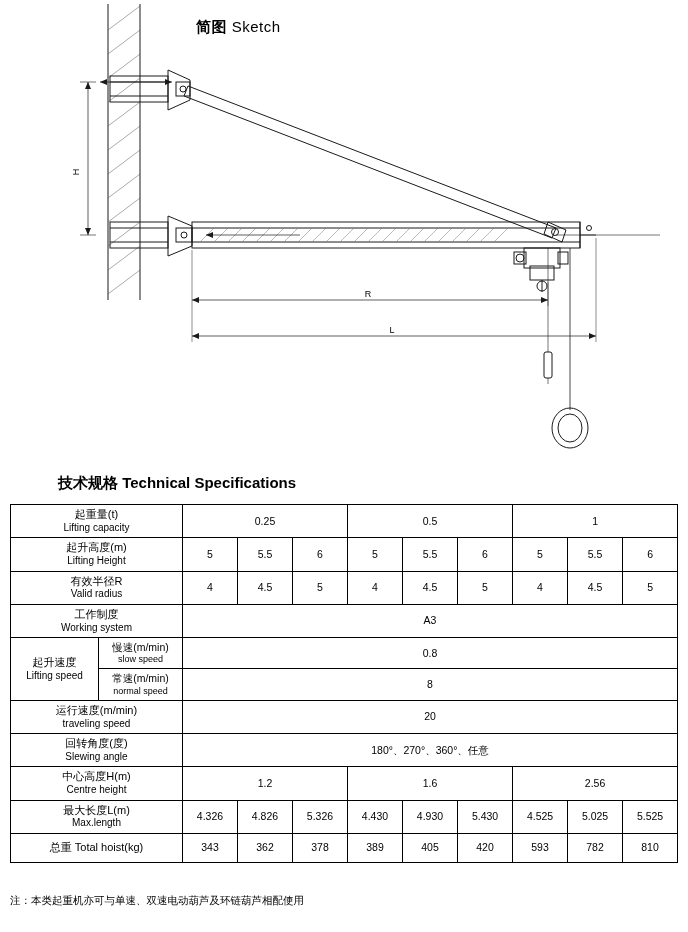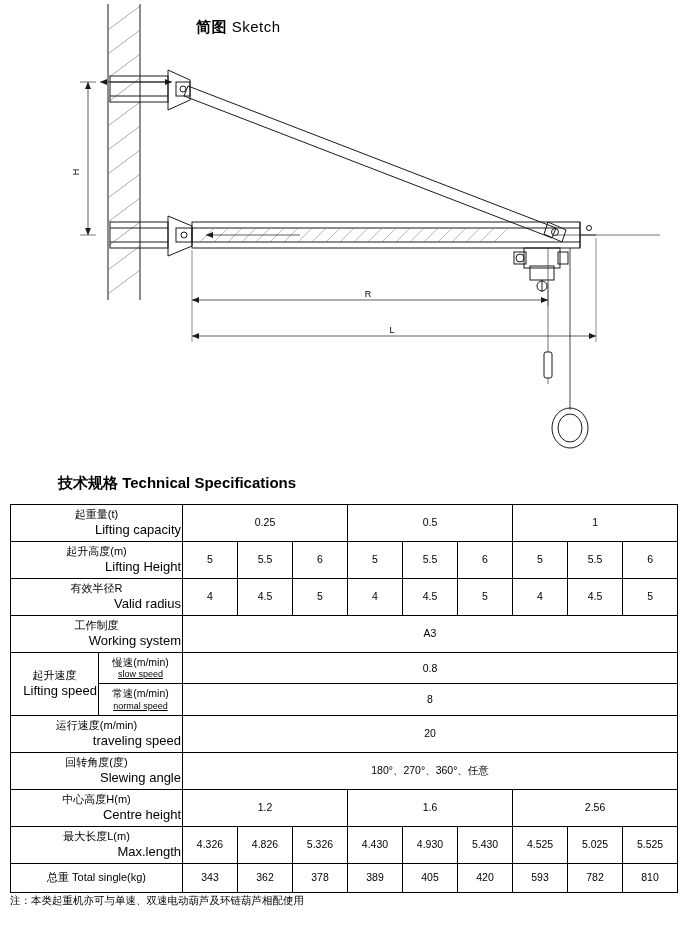--- a/index.html
+++ b/index.html
@@ -69,26 +69,26 @@
     font-size: 10.5px;
     line-height: 1.25;
     padding: 3px 1px;
     height: 22px;
   }
   td.rowhead {
     font-size: 10.5px;
     padding: 3px 2px;
   }
   td.rowhead .cn { display: block; font-size: 11px; }
-  td.rowhead .en { display: block; font-size: 13px; text-align: right; }
+  td.rowhead .en { display: block; font-size: 10px; }
   td.sub {
     font-size: 10px;
   }
   td.sub .cn { display: block; font-size: 10.5px; }
-  td.sub .en { display: block; font-size: 9px; text-decoration: underline; }
+  td.sub .en { display: block; font-size: 9px; }
   td.val { font-size: 11px; }
   td.bigval { font-size: 11px; margin-top: 43px; }
 
   
   #note {
     position: absolute;
     left: 10px;
     top: 893px;
     width: 660px;
     font-size: 10.5px;
@@ -365,21 +365,21 @@
       <td class="val">4.430</td>
       <td class="val">4.930</td>
       <td class="val">5.430</td>
       <td class="val">4.525</td>
       <td class="val">5.025</td>
       <td class="val">5.525</td>
     </tr>
 
     <tr>
       <td class="rowhead" colspan="2">
-        <span class="cn">总重 Total single(kg)</span>
+        <span class="cn">总重 Total hoist(kg)</span>
       </td>
       <td class="val">343</td>
       <td class="val">362</td>
       <td class="val">378</td>
       <td class="val">389</td>
       <td class="val">405</td>
       <td class="val">420</td>
       <td class="val">593</td>
       <td class="val">782</td>
       <td class="val">810</td>

